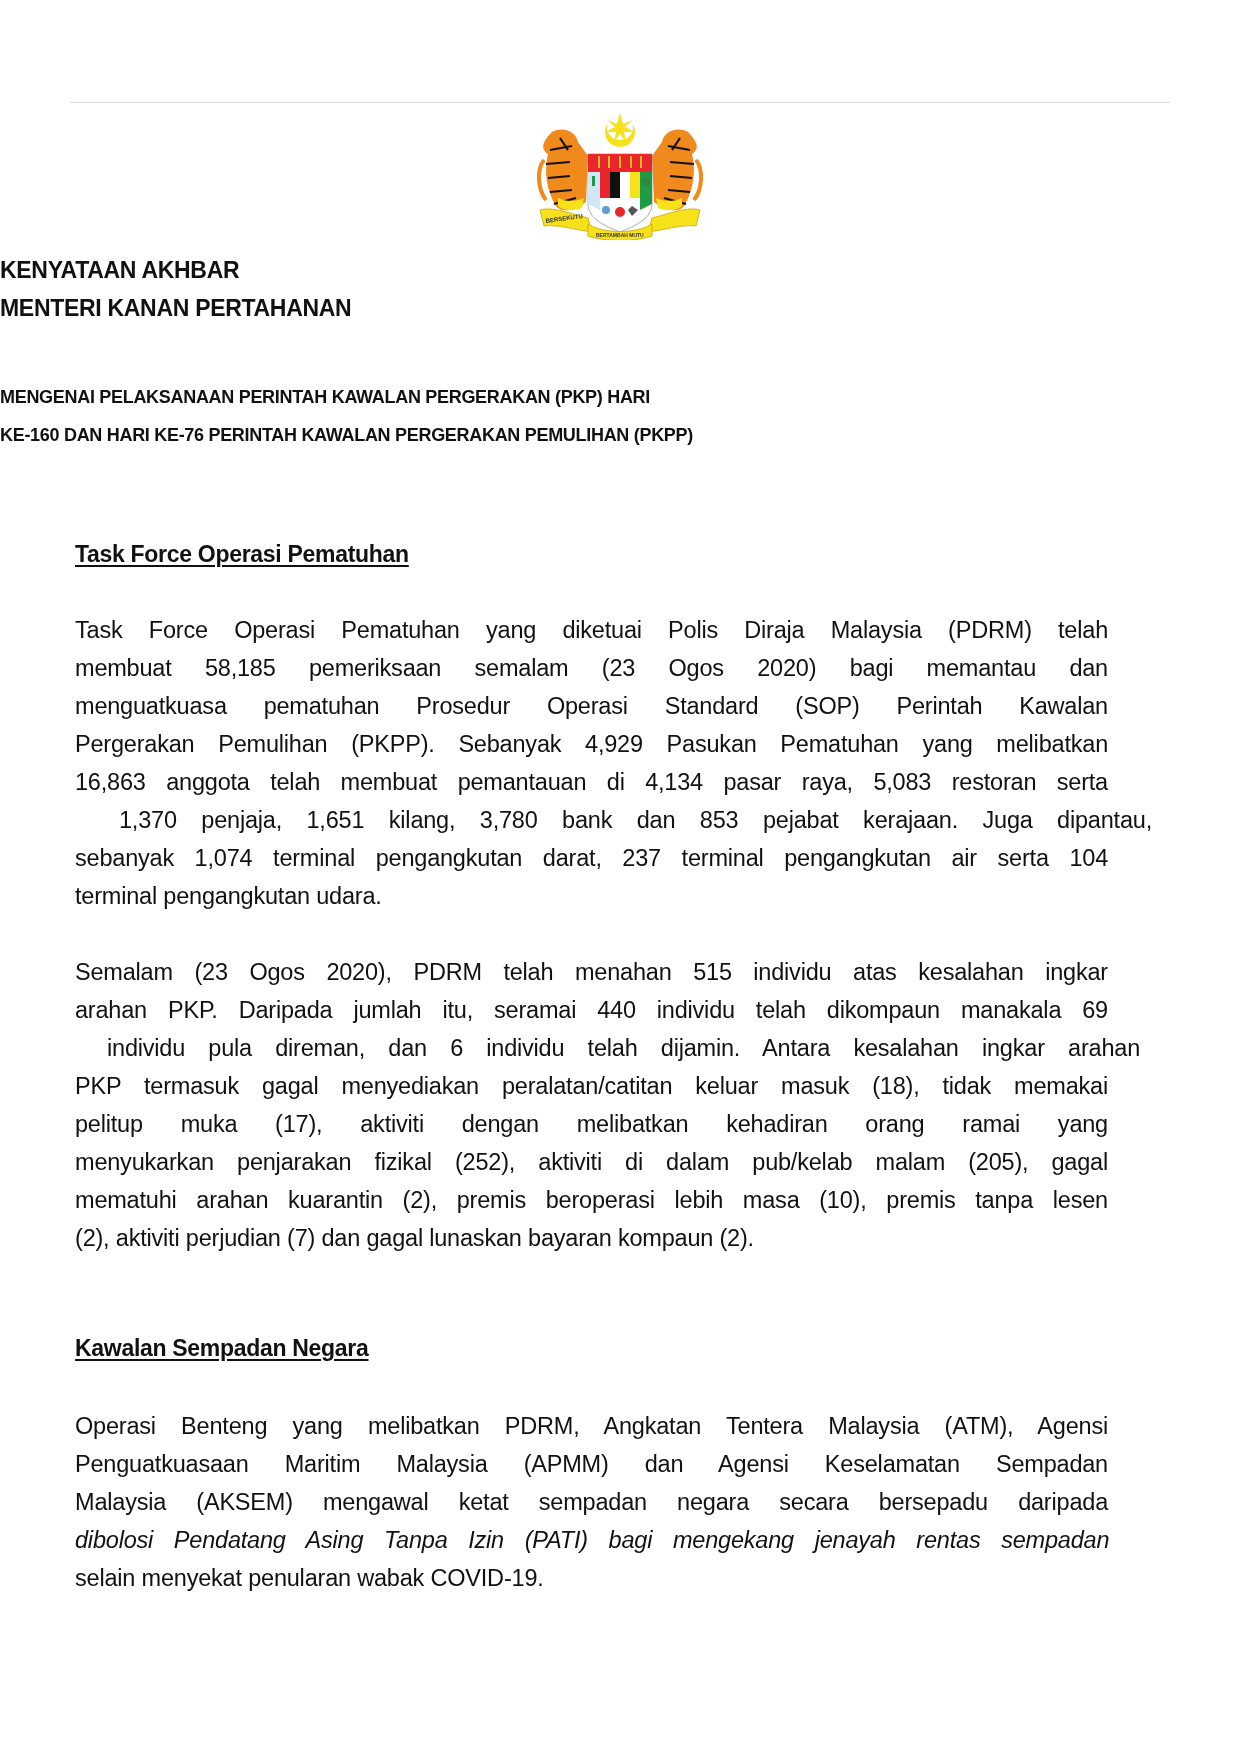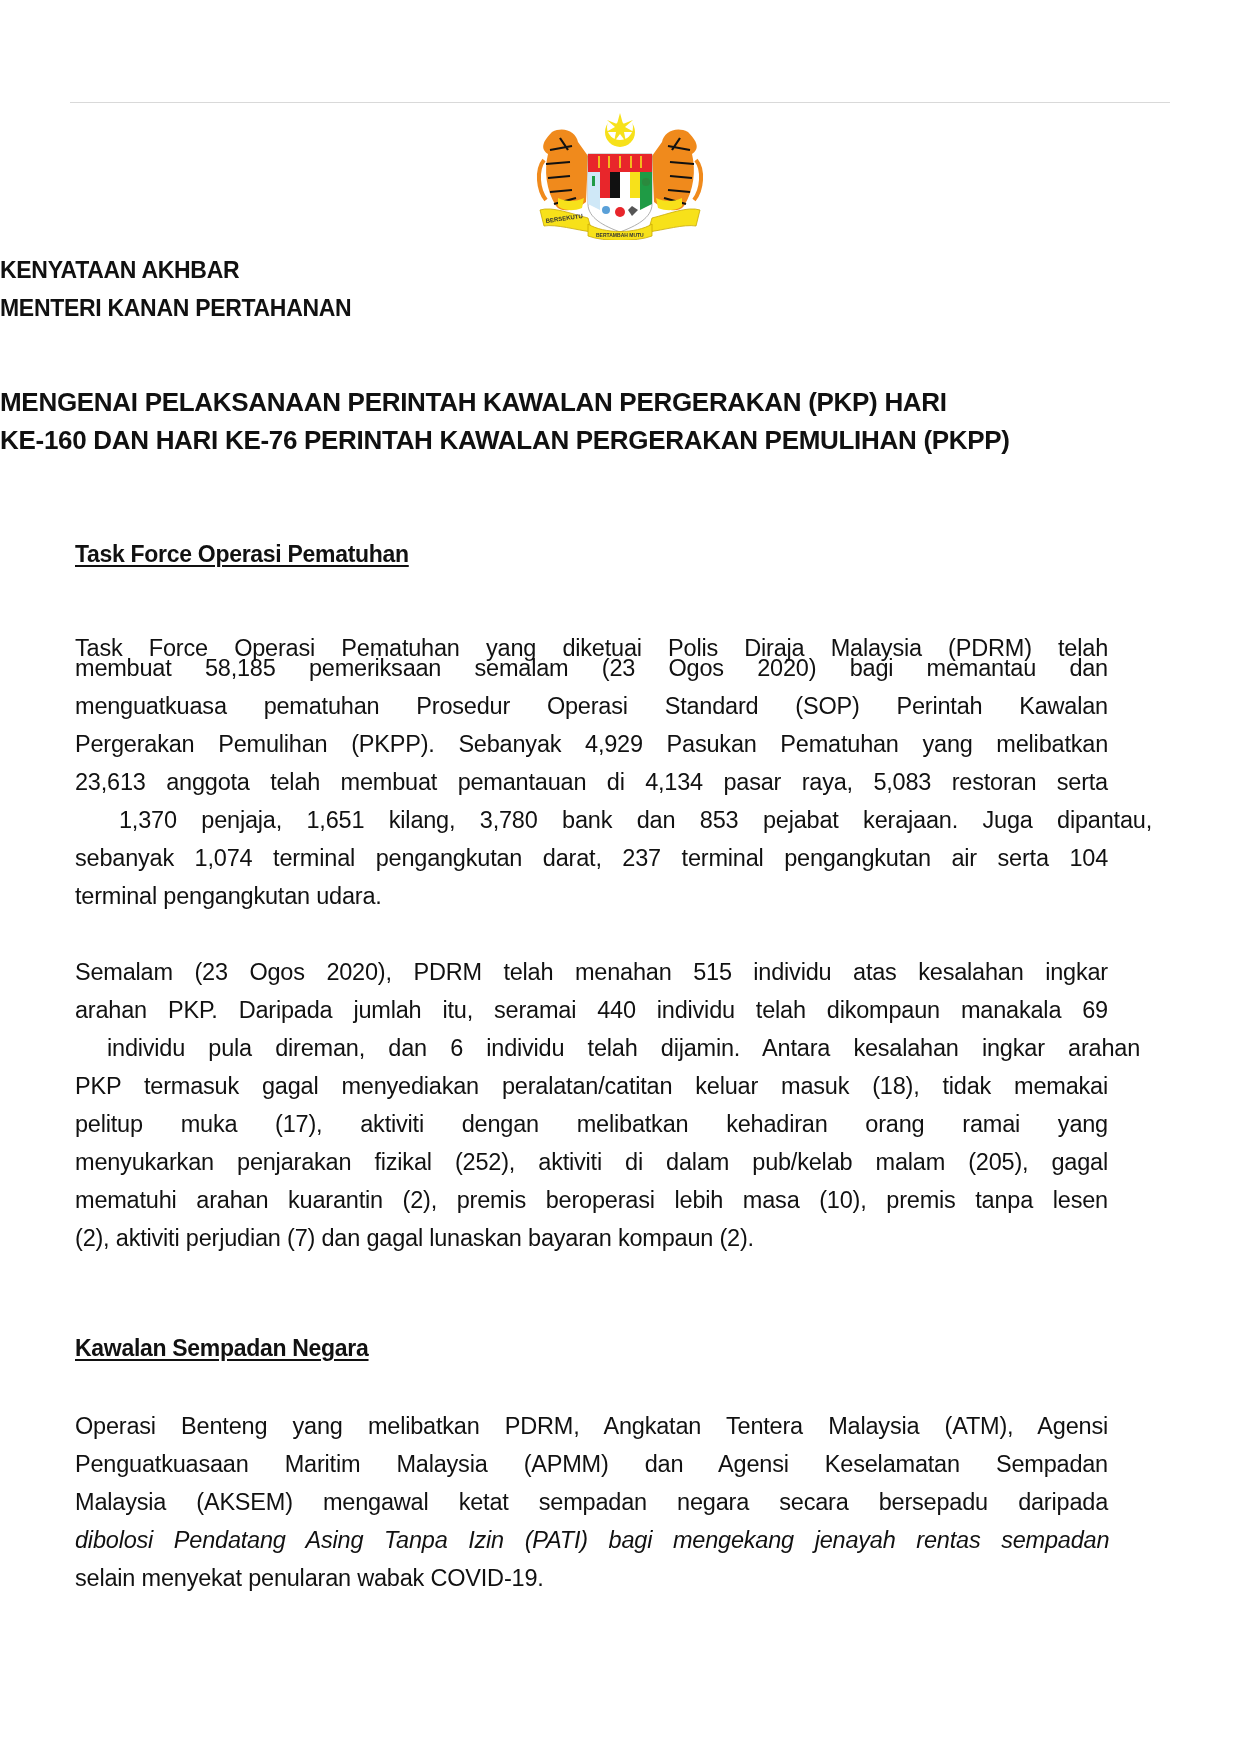--- a/index.html
+++ b/index.html
@@ -2,21 +2,21 @@
 <html><head>
 <meta charset="utf-8">
 <style>
   html, body { margin: 0; padding: 0; background: #ffffff; }
   body { width: 1239px; height: 1754px; position: relative; overflow: hidden;
          font-family: "Liberation Sans", "DejaVu Sans", sans-serif; color: #111; }
   .rule { position: absolute; left: 70px; top: 102px; width: 1100px; height: 1px; background: #d9d9d9; }
   .crest { position: absolute; left: 532px; top: 110px; width: 176px; height: 130px; }
   .center { position: absolute; left: 0; width: 1239px; text-align: left; font-weight: bold; }
   .h1 { font-size: 23px; letter-spacing: -0.3px; }
-  .h2 { font-size: 26px; letter-spacing: -0.3px; }
+  .h2 { font-size: 18px; letter-spacing: -0.3px; }
   .section-head { position: absolute; left: 75px; font-size: 23px; font-weight: bold;
                   text-decoration: underline; text-underline-offset: 3px; letter-spacing: -0.3px; }
   .line { position: absolute; left: 75px; width: 1033px; font-size: 23.5px; line-height: 30px;
           white-space: nowrap; text-align: justify; text-align-last: justify; letter-spacing: -0.2px; }
   .line.last { text-align-last: left; }
 </style>
 </head>
 <body>
 
 <div class="rule"></div>
@@ -77,25 +77,25 @@
 
 <div class="center h1" style="top:257px;">KENYATAAN AKHBAR</div>
 <div class="center h1" style="top:295px;">MENTERI KANAN PERTAHANAN</div>
 
 <div class="center h2" style="top:387px;">MENGENAI PELAKSANAAN PERINTAH KAWALAN PERGERAKAN (PKP) HARI</div>
 <div class="center h2" style="top:425px;">KE-160 DAN HARI KE-76 PERINTAH KAWALAN PERGERAKAN PEMULIHAN (PKPP)</div>
 
 <div class="section-head" style="top:541px;">Task Force Operasi Pematuhan</div>
 
 <div>
-  <div class="line" style="top: 615px; white-space: nowrap; width: 1033px; word-spacing: 19.9438px; text-align-last: left; margin-top: 18px;">Task Force Operasi Pematuhan yang diketuai Polis Diraja Malaysia (PDRM) telah</div>
+  <div class="line" style="top: 615px; white-space: nowrap; width: 1033px; word-spacing: 19.9438px; text-align-last: left;">Task Force Operasi Pematuhan yang diketuai Polis Diraja Malaysia (PDRM) telah</div>
   <div class="line" style="top: 653px; white-space: nowrap; width: 1033px; word-spacing: 27.0017px; text-align-last: left;">membuat 58,185 pemeriksaan semalam (23 Ogos 2020) bagi memantau dan</div>
   <div class="line" style="top: 691px; white-space: nowrap; width: 1033px; word-spacing: 30.5379px; text-align-last: left;">menguatkuasa pematuhan Prosedur Operasi Standard (SOP) Perintah Kawalan</div>
   <div class="line" style="top: 729px; white-space: nowrap; width: 1033px; word-spacing: 17.3965px; text-align-last: left;">Pergerakan Pemulihan (PKPP). Sebanyak 4,929 Pasukan Pematuhan yang melibatkan</div>
-  <div class="line" style="top: 767px; white-space: nowrap; width: 1033px; word-spacing: 14.1435px; text-align-last: left;">23,613 anggota telah membuat pemantauan di 4,134 pasar raya, 5,083 restoran serta</div>
+  <div class="line" style="top: 767px; white-space: nowrap; width: 1033px; word-spacing: 14.1435px; text-align-last: left;">16,863 anggota telah membuat pemantauan di 4,134 pasar raya, 5,083 restoran serta</div>
   <div class="line" style="top: 805px; white-space: nowrap; width: 1033px; word-spacing: 18.1548px; text-align-last: left; margin-left: 44px;">1,370 penjaja, 1,651 kilang, 3,780 bank dan 853 pejabat kerajaan. Juga dipantau,</div>
   <div class="line" style="top: 843px; white-space: nowrap; width: 1033px; word-spacing: 14.2922px; text-align-last: left;">sebanyak 1,074 terminal pengangkutan darat, 237 terminal pengangkutan air serta 104</div>
   <div class="line last" style="top:881px;">terminal pengangkutan udara.</div>
 </div>
 
 <div>
   <div class="line" style="top: 957px; white-space: nowrap; width: 1033px; word-spacing: 15.267px; text-align-last: left;">Semalam (23 Ogos 2020), PDRM telah menahan 515 individu atas kesalahan ingkar</div>
   <div class="line" style="top: 995px; white-space: nowrap; width: 1033px; word-spacing: 14.6634px; text-align-last: left;">arahan PKP. Daripada jumlah itu, seramai 440 individu telah dikompaun manakala 69</div>
   <div class="line" style="top: 1033px; white-space: nowrap; width: 1033px; word-spacing: 16.9148px; text-align-last: left; margin-left: 32px;">individu pula direman, dan 6 individu telah dijamin. Antara kesalahan ingkar arahan</div>
   <div class="line" style="top: 1071px; white-space: nowrap; width: 1033px; word-spacing: 16.6267px; text-align-last: left;">PKP termasuk gagal menyediakan peralatan/catitan keluar masuk (18), tidak memakai</div>

